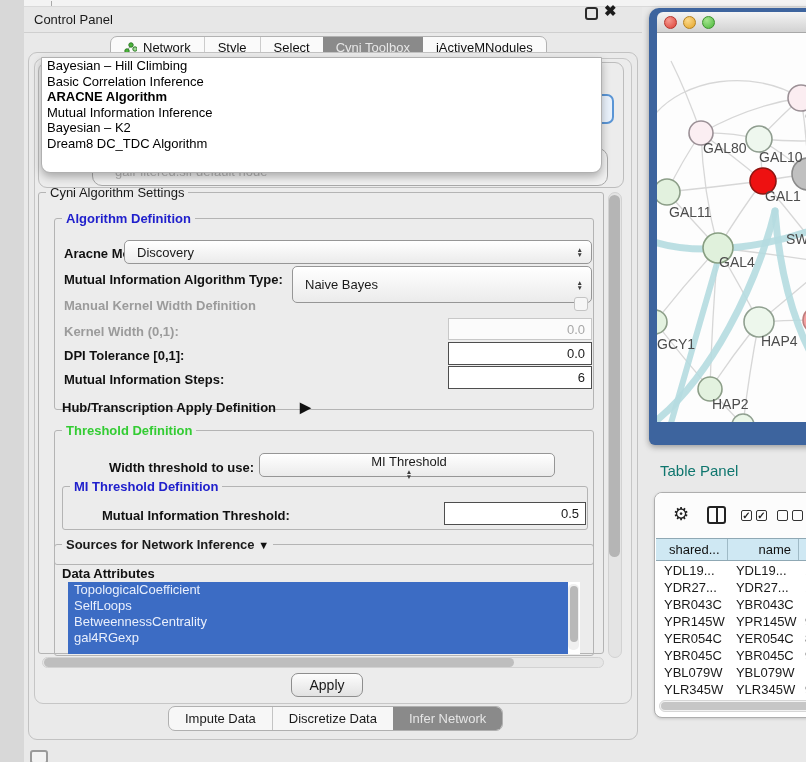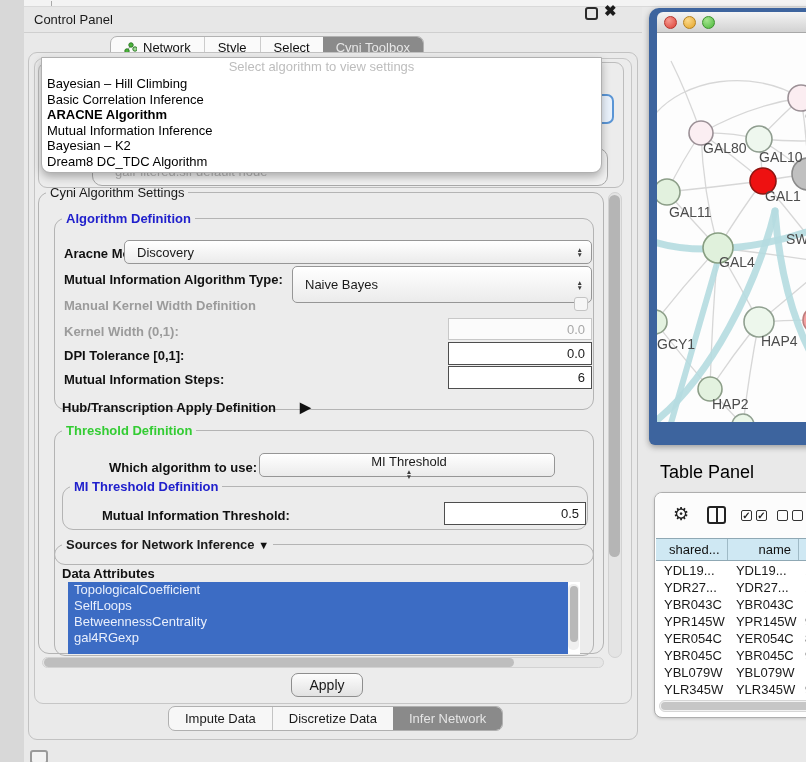--- a/index.html
+++ b/index.html
@@ -48,21 +48,21 @@
 
   
   .vtrack { position:absolute; left:584px; top:192px; width:14px; height:466px; background:#e4e4e4;
             border:1px solid #d2d2d2; border-radius:7px; }
   .vthumb { position:absolute; left:585px; top:195px; width:11px; height:362px; background:#b5b5b5; border-radius:6px; }
   .htrack { position:absolute; left:18px; top:657px; width:562px; height:11px; background:#e6e6e6;
             border:1px solid #d2d2d2; border-radius:6px; }
   .hthumb { position:absolute; left:20px; top:658px; width:470px; height:9px; background:#bebebe; border-radius:5px; }
 
   
-  .grp { position:absolute; border:1px solid #b4b4b4; border-radius:11px; }
+  .grp { position:absolute; border:1px solid #b4b4b4; border-radius:3px; }
   .legend { position:absolute; top:-8px; left:7px; background:#ececec; padding:0 4px; font-size:13px; white-space:nowrap; }
   .legend.blue { color:#2020cc; font-weight:bold; }
   .legend.green { color:#33cc33; font-weight:bold; }
   .tri { font-size:11px; color:#111; }
 
   .lbl { position:absolute; font-size:13px; font-weight:bold; color:#111; white-space:nowrap; }
   .lbl.dis { color:#9b9b9b; }
   .plain { font-weight:normal; }
 
   .combo { position:absolute; display:flex; align-items:center; border:1px solid #969696; border-radius:5px;
@@ -99,21 +99,21 @@
                border-radius:10px 0 0 6px; box-shadow:0 2px 6px rgba(0,0,0,.35); }
   .net-titlebar { position:absolute; left:633px; top:12px; width:173px; height:21px;
                   background:linear-gradient(#f4f4f4,#d2d2d2); border-bottom:1px solid #a8a8a8; border-radius:6px 0 0 0; }
   .tl { position:absolute; top:16px; width:13px; height:13px; border-radius:50%; }
   .tl.red   { left:640px; background:radial-gradient(circle at 35% 30%, #f59a90, #dd4238); border:1px solid #b5342c; }
   .tl.yel   { left:659px; background:radial-gradient(circle at 35% 30%, #fbd98b, #e4a428); border:1px solid #b5821f; }
   .tl.grn   { left:678px; background:radial-gradient(circle at 35% 30%, #a5e58f, #4cb83b); border:1px solid #3c922e; }
   .net-canvas { position:absolute; left:633px; top:33px; width:173px; height:389px; background:#fdfdfd; overflow:hidden; }
 
   
-  .tp-title { position:absolute; left:636px; top:462px; font-size:18px; color:#000000; }
+  .tp-title { position:absolute; left:636px; top:462px; font-size:15px; color:#0f766e; }
   .tp-box { position:absolute; left:630px; top:492px; width:180px; height:226px; background:#ffffff;
             border:1px solid #aeaeae; border-radius:8px; box-shadow:0 1px 3px rgba(0,0,0,.15); overflow:hidden; }
   .tp-toolbar { position:absolute; left:0; top:0; width:100%; height:45px; background:#fcfcfc; }
   .gear { position:absolute; left:18px; top:10px; font-size:18px; color:#222222; }
   .split-icon { position:absolute; left:52px; top:13px; width:19px; height:18px; border:2px solid #222; border-radius:3px; }
   .split-icon:before { content:""; position:absolute; left:6.5px; top:0; width:2px; height:14px; background:#222; }
   .cb { position:absolute; top:17px; width:11px; height:11px; border:1.5px solid #333; border-radius:2px;
         font-size:10px; line-height:9px; text-align:center; color:#222; font-weight:bold; }
   .doc-icon { position:absolute; left:164px; top:8px; width:16px; height:24px; border:2px solid #222; border-radius:2px; background:#fff; }
   .thead { position:absolute; left:1px; top:45px; width:180px; height:23px; display:flex;
@@ -158,32 +158,34 @@
     </div>
     <div class="tab">
         <span>Style</span>
       </div>
     <div class="tab">
         <span>Select</span>
       </div>
     <div class="tab selected">
         <span>Cyni Toolbox</span>
       </div>
+    <div class="tab">
+        <span>jActiveMNodules</span>
+      </div>
   </div>
 
   <div class="outer-panel"></div>
   <div class="inner-panel"></div>
   <div class="behind-panel"></div>
   <div class="blue-frag"></div>
   <div class="gal-combo">
     <span>galFiltered.sif default node</span>
   </div>
 
   <div class="dropdown">
-    <div class="dd-placeholder">Select algorithm to view settings</div>
     <div>
         <div class="dd-item">Bayesian – Hill Climbing</div>
         <div class="dd-item">Basic Correlation Inference</div>
         <div class="dd-item dd-sel">ARACNE Algorithm</div>
         <div class="dd-item">Mutual Information Inference</div>
         <div class="dd-item">Bayesian – K2</div>
         <div class="dd-item">Dream8 DC_TDC Algorithm</div>
       </div>
   </div>
 
@@ -235,21 +237,21 @@
   <div class="fld" style="left:424px; top:366px; width:144px; height:23px;">
     <span>6</span>
   </div>
 
   <span class="lbl plain" style="left:38px; top:400px; font-weight:600;">Hub/Transcription Apply Definition</span>
   <span class="lbl" style="left:276px; top:399px; font-size:14px;">▶</span>
 
   <div class="grp" style="left:30px; top:430px; width:540px; height:135px;">
     <span class="legend green">Threshold Definition</span>
   </div>
-  <span class="lbl" style="left:85px; top:460px;">Which algorithm to use:</span>
+  <span class="lbl" style="left:85px; top:460px;">Width threshold to use:</span>
   <div class="combo" style="left:235px; top:453px; width:296px; height:24px;flex-direction:column;">
     <span class="val">MI Threshold</span>
     <span class="spin">
         <span>▲</span>
         <span>▼</span>
       </span>
   </div>
 
   <div class="grp" style="left:38px; top:486px; width:526px; height:44px;">
     <span class="legend blue">MI Threshold Definition</span>

